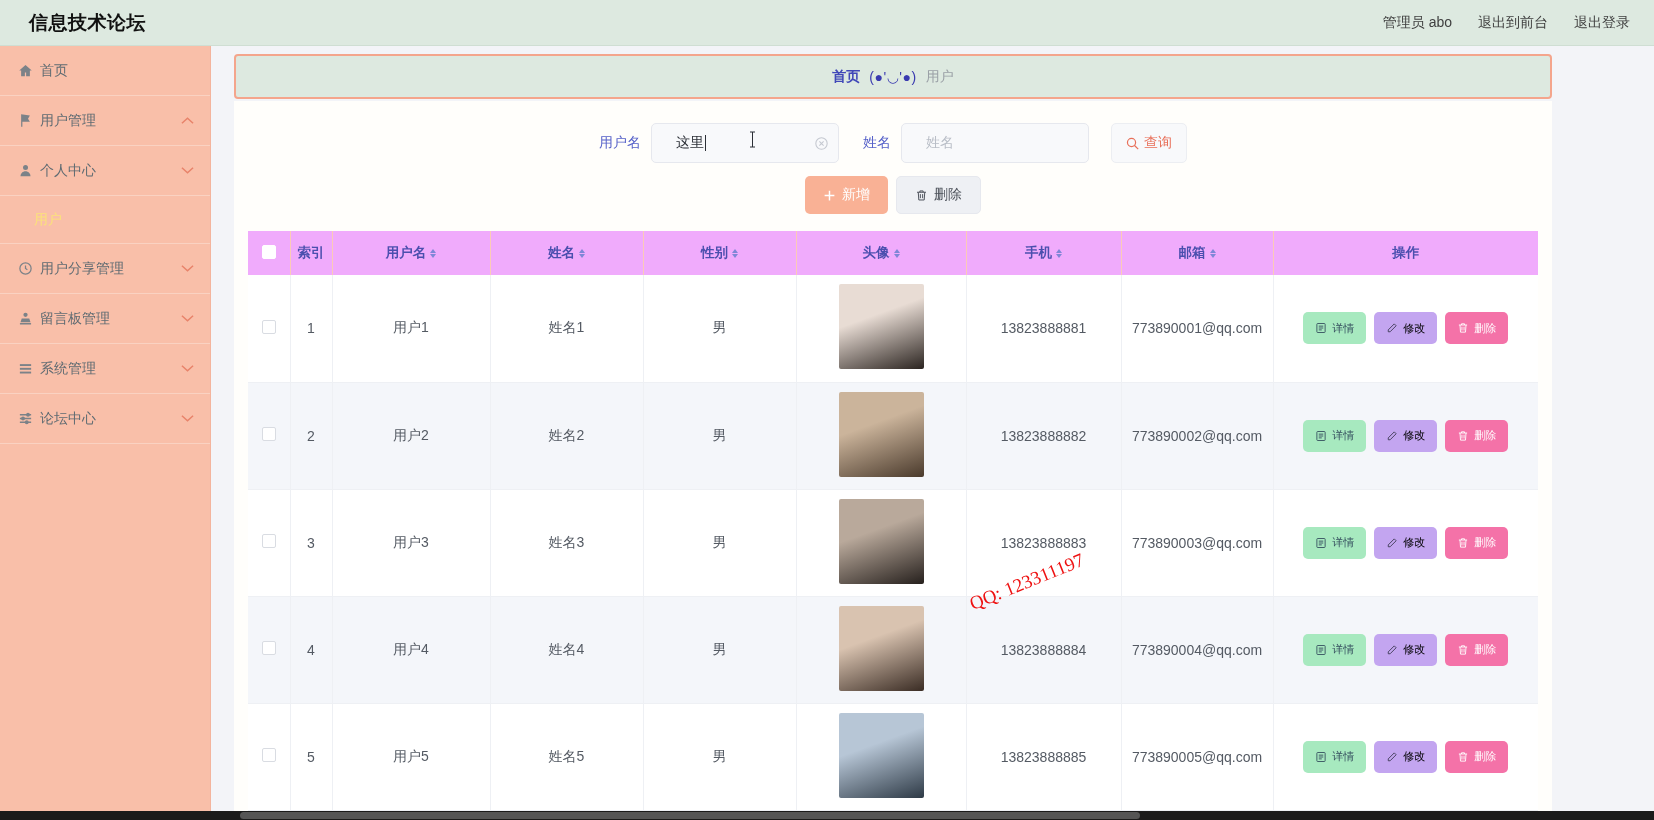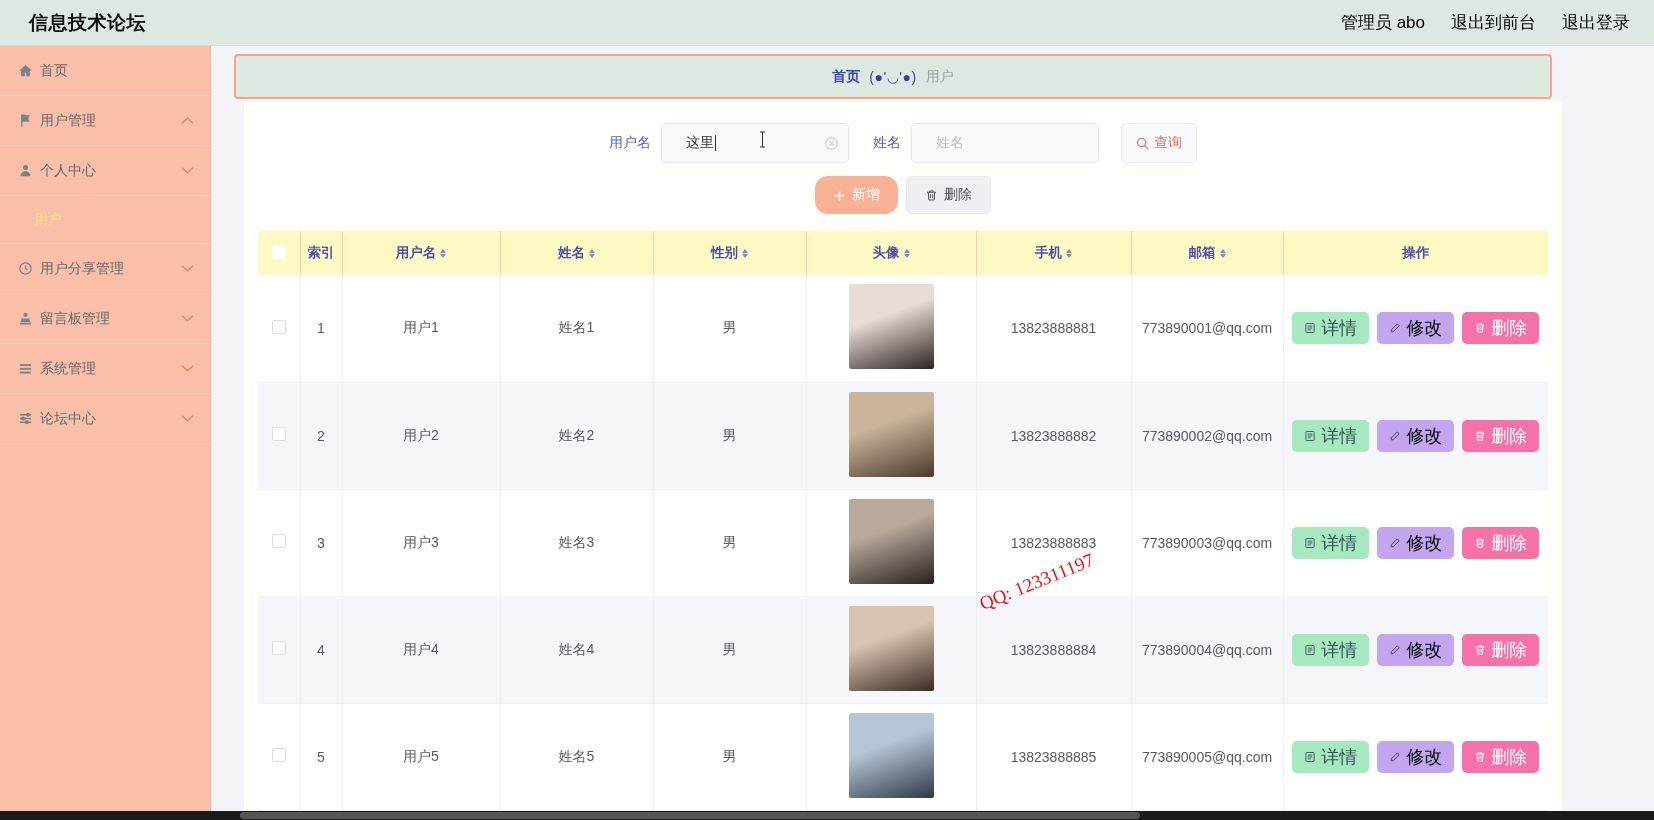--- a/index.html
+++ b/index.html
@@ -12,21 +12,21 @@
   
   #top-header {
     position: absolute; top: 0; left: 0; width: 1654px; height: 46px;
     background: #dde9e0;
     display: flex; align-items: center; justify-content: space-between;
     padding: 0 24px 0 24px;
     border-bottom: 1px solid #cfded3;
   }
   #brand-title { font-size: 19px; font-weight: bold; color: #111; letter-spacing: .5px; margin-left: 5px;}
   #header-right { display: flex; align-items: center; gap: 26px; }
-  .hdr-link { font-size: 17px; color: #000000; cursor: pointer; }
+  .hdr-link { font-size: 14px; color: #404040; cursor: pointer; }
   
   #sidebar {
     position: absolute; top: 46px; left: 0; width: 211px; height: 774px;
     background: #f9bfa9;
     border-right: 1px solid #f3b49d;
     overflow: hidden;
   }
   .side-item {
     height: 50px; display: flex; align-items: center;
     padding: 0 16px 0 18px; color: #5f6b72; font-size: 14px;
@@ -45,21 +45,21 @@
   #breadcrumb-bar {
     position: absolute; top: 54px; left: 234px; width: 1318px; height: 45px;
     background: #dde9e0; border: 2px solid #f4a58c; border-radius: 4px;
     display: flex; align-items: center; justify-content: center; gap: 9px;
   }
   #bc-home { color: #4048b8; font-size: 14px; font-weight: bold; cursor: pointer; }
   #bc-sep { color: #3a3ab0; font-size: 14px; letter-spacing: .5px;}
   #bc-current { color: #9aa0a6; font-size: 14px; }
   
   #content-card {
-    position: absolute; top: 101px; left: 244px; width: 1318px; height: 719px;
+    position: absolute; top: 101px; left: 234px; width: 1318px; height: 719px;
     background: #fffefb;
     padding-top: 20px; overflow: hidden;
   }
   
   #search-row { display: flex; align-items: center; justify-content: center; gap: 0; height: 40px; margin-top: 2px; }
   .form-label { color: #5661c9; font-size: 14px; margin-right: 10px; }
   .f-input {
     height: 40px; border: 1px solid #e6e8ee; background: #f8f9fb; border-radius: 5px;
     display: flex; align-items: center; padding: 0 24px; font-size: 14px; position: relative;
   }
@@ -72,27 +72,27 @@
     height: 40px; width: 76px; border: 1px solid #eceef2; background: #f8f9fb;
     border-radius: 5px; display: flex; align-items: center; justify-content: center;
     gap: 5px; color: #e8705a; font-size: 14px; cursor: pointer; margin-left: 22px;
   }
   
   #action-row { display: flex; justify-content: center; gap: 8px; margin-top: 13px; }
   .act-btn {
     height: 38px; border-radius: 5px; display: flex; align-items: center;
     justify-content: center; gap: 6px; font-size: 14px; cursor: pointer; padding: 0 18px;
   }
-  #add-btn { background: #f9b195; color: #fff; border-radius: 13px; }
+  #add-btn { background: #f9b195; color: #fff; }
   #del-btn { background: #eef0f4; color: #4b5059; border: 1px solid #e6e8ee; }
   
   #table-wrap { margin: 17px 14px 0 14px; position: relative; }
   table { border-collapse: collapse; width: 1290px; table-layout: fixed; }
   thead th {
-    background: #fef9c3; color: #4b4fae; font-size: 13.5px; font-weight: bold;
+    background: #f0abfc; color: #4b4fae; font-size: 13.5px; font-weight: bold;
     height: 44px; border-right: 1px solid #fbcbb7; text-align: center;
   }
   thead th:last-child { border-right: none; }
   .sort-ico { display:inline-flex; flex-direction:column; gap:1px; margin-left:4px; vertical-align:middle; }
   .sort-ico i { width:0;height:0;border-left:3.5px solid transparent;border-right:3.5px solid transparent; display:block;}
   .sort-ico i.up { border-bottom:4px solid #7f86d6; }
   .sort-ico i.dn { border-top:4px solid #7f86d6; }
   tbody td {
     border-right: 1px solid #eef0f4; border-bottom: 1px solid #eef0f4;
     text-align: center; font-size: 14px; color: #545a63; height: 107px;
@@ -105,21 +105,21 @@
     background: #fff; display: inline-block; cursor: pointer;
   }
   th .cb { border-color:#fff; background:#fff; }
   .avatar {
     width: 85px; height: 85px; display: inline-block; border-radius: 2px;
     overflow: hidden; background: #d8d8d8;
   }
   .op-cell { display: flex; gap: 8px; justify-content: center; align-items: center; }
   .op-btn {
     height: 32px; border-radius: 5px; display: flex; align-items: center; gap: 5px;
-    padding: 0 12px; font-size: 18px; color: #fff; cursor: pointer; white-space: nowrap;
+    padding: 0 12px; font-size: 11px; color: #fff; cursor: pointer; white-space: nowrap;
   }
   .b-detail { background: #a7e9bf; color: #36505f; }
   .b-edit { background: #c3a5f0; color: #000000; }
   .b-del { background: #f472a8; color: #fff; }
   
   #watermark {
     position: absolute; left: 718px; top: 340px; color: #ee1111; font-size: 19px;
     font-family: "Liberation Serif", serif; transform: rotate(-22deg);
     pointer-events: none; white-space: nowrap; font-weight: 500;
   }

